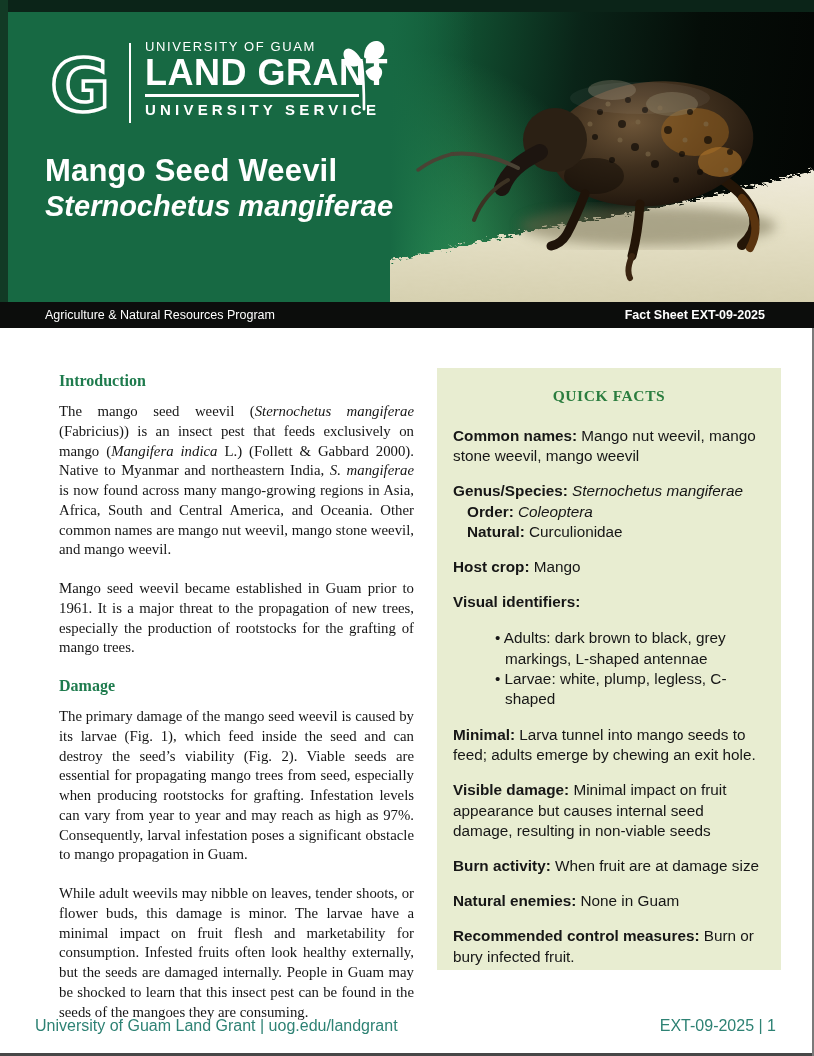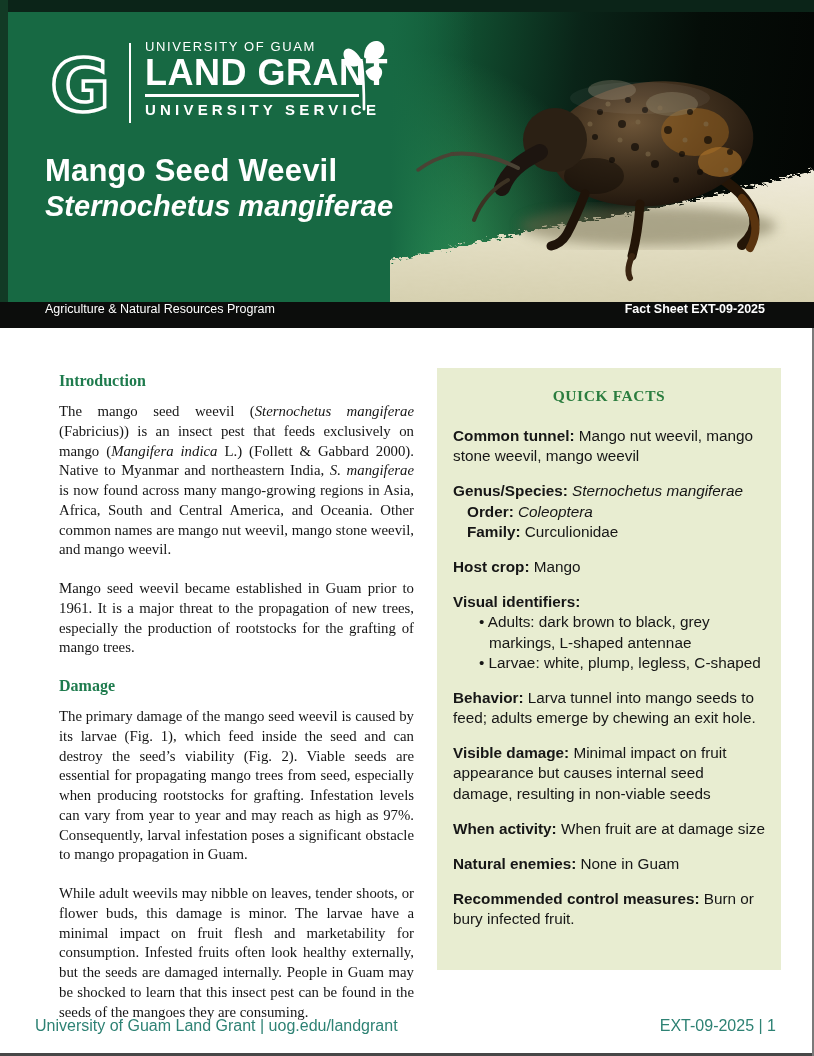--- a/index.html
+++ b/index.html
@@ -32,21 +32,21 @@
   .logo-lg{font-size:36px;font-weight:bold;letter-spacing:.5px;line-height:1.05;white-space:nowrap;}
   .taro{position:absolute;left:196px;top:-26px;}
   .logo-rule{height:3px;background:#fff;width:214px;margin:2px 0 4px 0;}
   .logo-ext{font-size:15px;font-weight:bold;letter-spacing:4.2px;white-space:nowrap;}
   .title{position:absolute;top:141px;left:37px;margin:0;font-size:31px;font-weight:800;letter-spacing:.2px;}
   .subtitle{position:absolute;top:178px;left:37px;margin:0;font-size:29px;font-weight:800;font-style:italic;}
   .byline{position:absolute;top:246px;left:37px;font-size:13px;font-weight:400;margin-top:48px;}
   
   .program-bar{
     position:absolute;top:302px;left:0;width:814px;height:26px;background:var(--program-bar,#0c0d0c);
-    color:#fff;display:flex;justify-content:space-between;
+    color:#fff;display:flex;align-items:center;justify-content:space-between;
     padding:0 49px 0 45px;box-sizing:border-box;font-size:12.5px;
   }
   .program-bar .rt{font-weight:bold;}
   
   .content{position:absolute;top:330px;left:16px;width:814px;height:686px;}
   .article-col{position:absolute;left:43px;top:42px;width:355px;}
   .section-heading{
     font-family:"Liberation Serif",serif;font-size:16px;font-weight:bold;
     color:var(--heading-green,#1e7b4d);margin:0 0 3px 0;
   }
@@ -59,21 +59,21 @@
     background:var(--quick-facts-bg,#e8edd1);box-sizing:border-box;
     padding:19px 16px 2px 16px;overflow:hidden;
   }
   .facts-title{
     text-align:center;font-family:"Liberation Serif",serif;font-weight:bold;
     font-size:15.5px;letter-spacing:.6px;color:var(--quick-facts-title,#2b7d3f);
     margin-bottom:21px;
   }
   .fact-item{font-size:15.3px;line-height:1.32;color:#161616;margin-bottom:15px;}
   .fact-item .fact-item{margin:0 0 0 14px;}
-  .fact-bullets{list-style:none;margin:0;padding:0 0 0 26px;}
+  .fact-bullets{list-style:none;margin:16px;padding:0 0 0 26px;}
   .fact-bullets li{text-indent:-10px;padding-left:10px;}
   .fact-bullets li::before{content:"\2022  ";}
   
   .footer{
     position:absolute;top:1017px;left:35px;right:38px;display:flex;
     justify-content:space-between;color:var(--footer-teal,#2e8274);font-size:16px;
   }
 </style>
 </head>
 <body>
@@ -200,30 +200,30 @@
         <h3 class="section-heading">Introduction</h3>
         <p class="article-p">The mango seed weevil (<i>Sternochetus mangiferae</i> (Fabricius)) is an insect pest that feeds exclusively on mango (<i>Mangifera indica</i> L.) (Follett &amp; Gabbard 2000). Native to Myanmar and northeastern India, <i>S. mangiferae</i> is now found across many mango-growing regions in Asia, Africa, South and Central America, and Oceania. Other common names are mango nut weevil, mango stone weevil, and mango weevil.</p>
         <p class="article-p">Mango seed weevil became established in Guam prior to 1961. It is a major threat to the propagation of new trees, especially the production of rootstocks for the grafting of mango trees.</p>
         <h3 class="section-heading">Damage</h3>
         <p class="article-p">The primary damage of the mango seed weevil is caused by its larvae (Fig. 1), which feed inside the seed and can destroy the seed’s viability (Fig. 2). Viable seeds are essential for propagating mango trees from seed, especially when producing rootstocks for grafting. Infestation levels can vary from year to year and may reach as high as 97%. Consequently, larval infestation poses a significant obstacle to mango propagation in Guam.</p>
         <p class="article-p">While adult weevils may nibble on leaves, tender shoots, or flower buds, this damage is minor. The larvae have a minimal impact on fruit flesh and marketability for consumption. Infested fruits often look healthy externally, but the seeds are damaged internally. People in Guam may be shocked to learn that this insect pest can be found in the seeds of the mangoes they are consuming.</p>
       </article>
     <aside class="facts-box">
       <div class="facts-title">QUICK FACTS</div>
       <div id="facts-items">
-          <div class="fact-item"><b>Common tunnel:</b><span> Mango nut weevil, mango stone weevil, mango weevil</span></div>
-          <div class="fact-item"><b>Genus/Species:</b><i> Sternochetus mangiferae</i><div class="fact-item"><b>Order:</b><i> Coleoptera</i></div><div class="fact-item"><b>Family:</b><span> Curculionidae</span></div></div>
+          <div class="fact-item"><b>Common names:</b><span> Mango nut weevil, mango stone weevil, mango weevil</span></div>
+          <div class="fact-item"><b>Genus/Species:</b><i> Sternochetus mangiferae</i><div class="fact-item"><b>Order:</b><i> Coleoptera</i></div><div class="fact-item"><b>Natural:</b><span> Curculionidae</span></div></div>
           <div class="fact-item"><b>Host crop:</b><span> Mango</span></div>
           <div class="fact-item"><b>Visual identifiers:</b><ul class="fact-bullets">
               <li>Adults: dark brown to black, grey markings, L-shaped antennae</li>
               <li>Larvae: white, plump, legless, C-shaped</li>
             </ul></div>
-          <div class="fact-item"><b>Behavior:</b><span> Larva tunnel into mango seeds to feed; adults emerge by chewing an exit hole.</span></div>
+          <div class="fact-item"><b>Minimal:</b><span> Larva tunnel into mango seeds to feed; adults emerge by chewing an exit hole.</span></div>
           <div class="fact-item"><b>Visible damage:</b><span> Minimal impact on fruit appearance but causes internal seed damage, resulting in non-viable seeds</span></div>
-          <div class="fact-item"><b>When activity:</b><span> When fruit are at damage size</span></div>
+          <div class="fact-item"><b>Burn activity:</b><span> When fruit are at damage size</span></div>
           <div class="fact-item"><b>Natural enemies:</b><span> None in Guam</span></div>
           <div class="fact-item"><b>Recommended control measures:</b><span> Burn or bury infected fruit.</span></div>
         </div>
     </aside>
   </main>
 
   <footer class="footer">
     <span>University of Guam Land Grant  |  uog.edu/landgrant</span>
     <span>EXT-09-2025  |  1</span>
   </footer>

